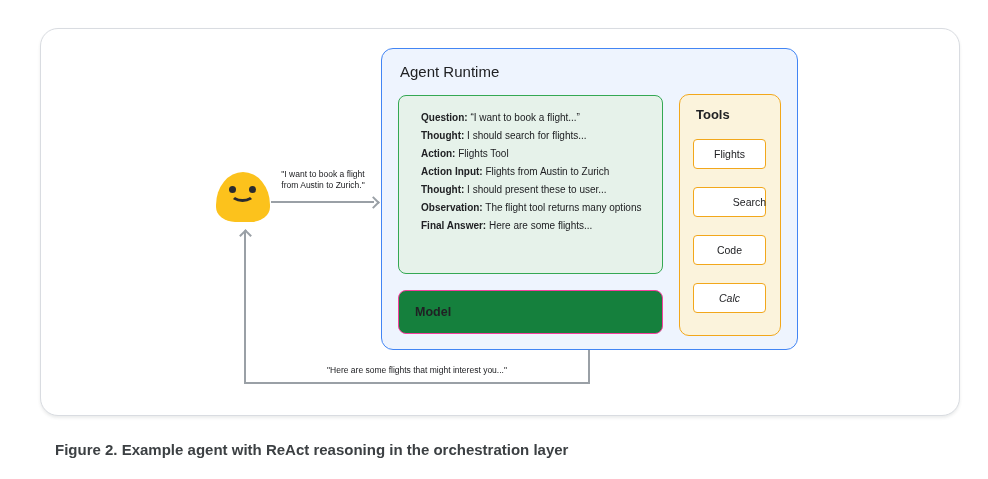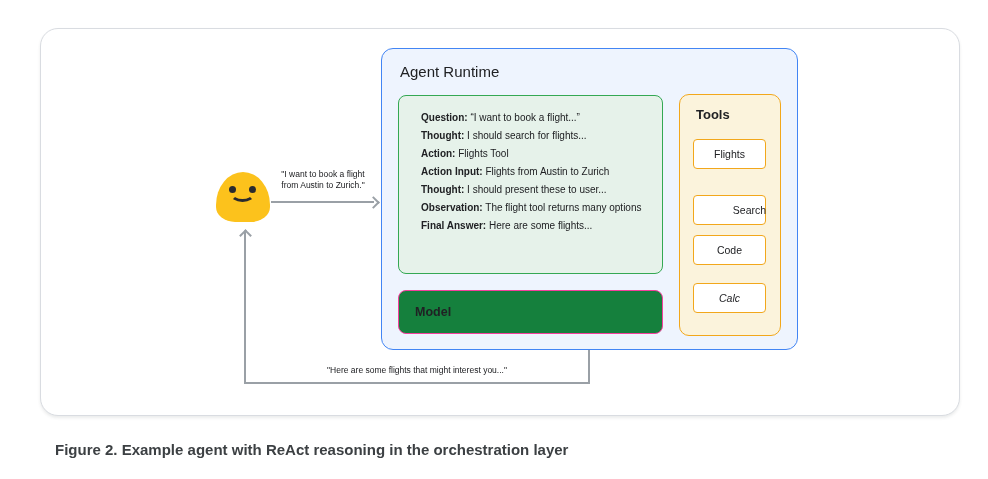--- a/index.html
+++ b/index.html
@@ -45,21 +45,21 @@
     background:#15803d;border:1.5px solid #f43f9d;border-radius:8px;display:flex;align-items:center;}
   .model-label{font-size:12.5px;font-weight:700;margin-left:16px;color:#202124;}
 
   
   .tools-panel{position:absolute;left:297px;top:45px;width:102px;height:242px;box-sizing:border-box;
     background:#fbf3dc;border:1.5px solid #f2a71b;border-radius:10px;}
   .tools-title{position:absolute;left:16px;top:12px;font-size:13px;font-weight:700;color:#202124;}
   .tool-btn{position:absolute;left:13px;width:73px;height:30px;box-sizing:border-box;background:#ffffff;
     border:1.5px solid #f2a71b;border-radius:4px;display:flex;align-items:center;justify-content:center;
     font-size:10.5px;font-weight:500;color:#202124;}
-  .tool-btn.b0{top:44px;} .tool-btn.b1{top:100px;padding-left:40px;} .tool-btn.b2{top:140px;} .tool-btn.b3{top:188px;font-style:italic;}
+  .tool-btn.b0{top:44px;} .tool-btn.b1{top:92px;padding-left:40px;} .tool-btn.b2{top:140px;} .tool-btn.b3{top:188px;font-style:italic;}
 
   
   .caption{position:absolute;left:55px;top:441px;font-size:15px;font-weight:700;color:#3c4043;text-align:center;}
 </style>
 </head>
 <body>
 
 <div class="canvas">
 
   <div class="figure-frame"></div>

